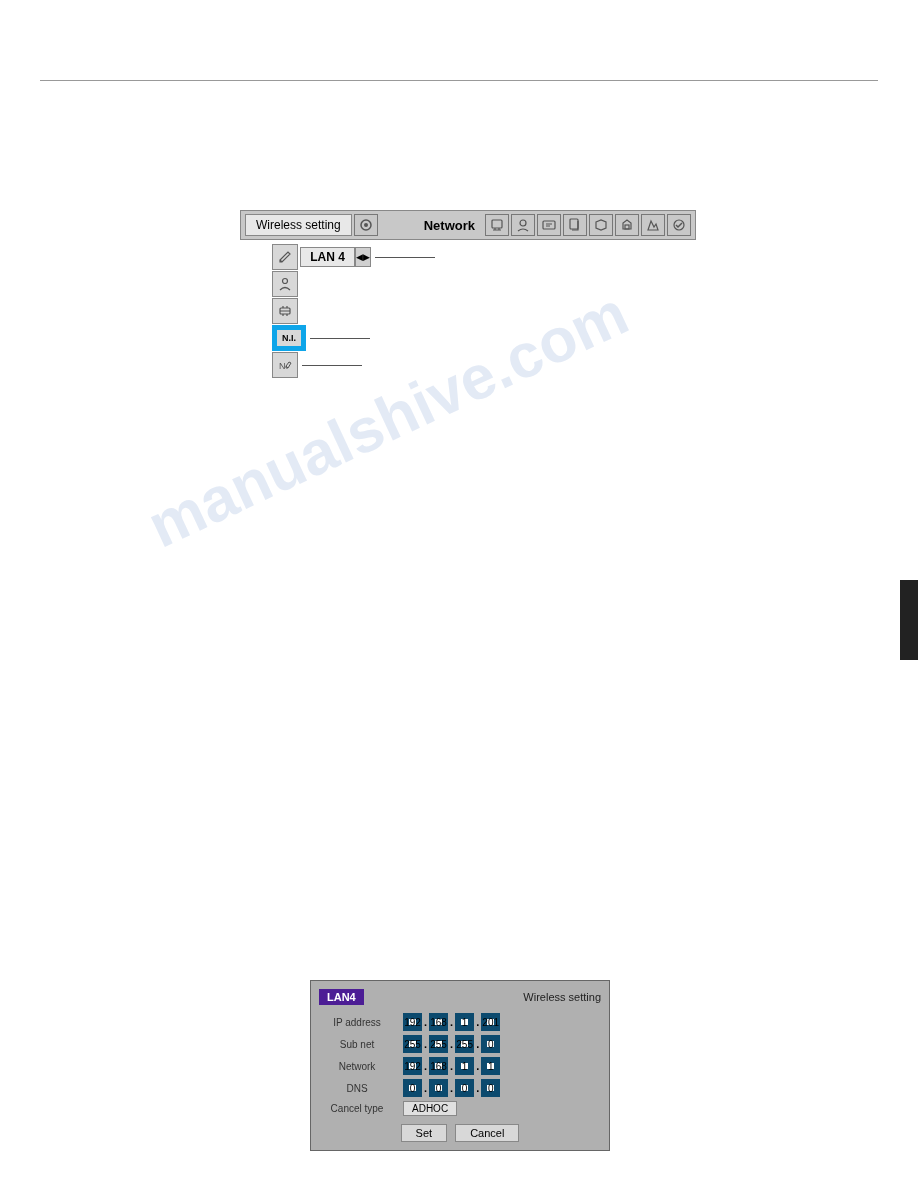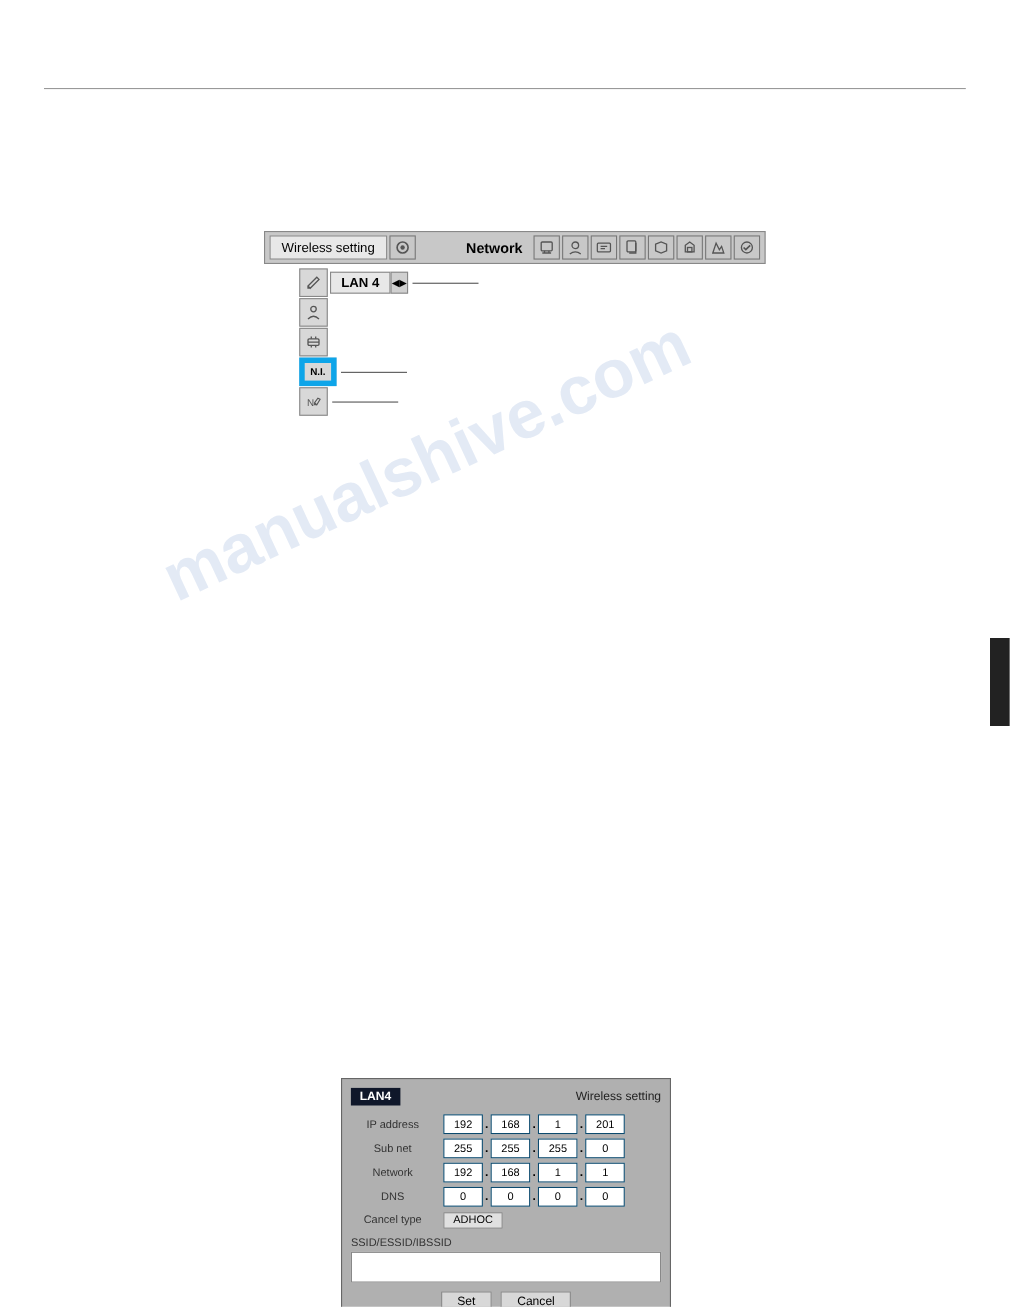--- a/index.html
+++ b/index.html
@@ -172,21 +172,21 @@
     }
 
     .dialog-header {
       display: flex;
       justify-content: space-between;
       align-items: center;
       margin-bottom: 8px;
     }
 
     .dialog-title-lan {
-      background: #0f172a;
+      background: #4c1d95;
       color: #fff;
       padding: 2px 8px;
       font-size: 11px;
       font-weight: bold;
     }
 
     .dialog-title-wireless {
       font-size: 11px;
       color: #222;
       margin-left: 20px;
@@ -206,24 +206,24 @@
       padding-right: 4px;
     }
 
     .ip-fields {
       display: flex;
       align-items: center;
       gap: 2px;
     }
 
     .ip-box {
-      width: 36px;
+      width: 19px;
       height: 18px;
       background: #fff;
-      border: 1px solid #0c4a6e;
+      border: 6px solid #0c4a6e;
       font-size: 10px;
       text-align: left;
       display: flex;
       align-items: center;
       justify-content: center;
     }
 
     .ip-dot {
       font-size: 11px;
       font-weight: bold;
@@ -455,24 +455,20 @@
       <div class="ip-box">0</div>
       <span class="ip-dot">.</span>
       <div class="ip-box">0</div>
     </div>
 
     <div class="form-label">Cancel type</div>
     <div>
       <button class="network-type-btn">ADHOC</button>
     </div>
 
-    <div class="ssid-section">
-      <div class="ssid-label">SSID/ESSID/IBSSID</div>
-      <input type="text" class="ssid-input" value="" style="">
-    </div>
 
   </div>
 
   <div class="dialog-buttons">
     <button class="dialog-btn">Set</button>
     <button class="dialog-btn">Cancel</button>
   </div>
 
 </div>
 

